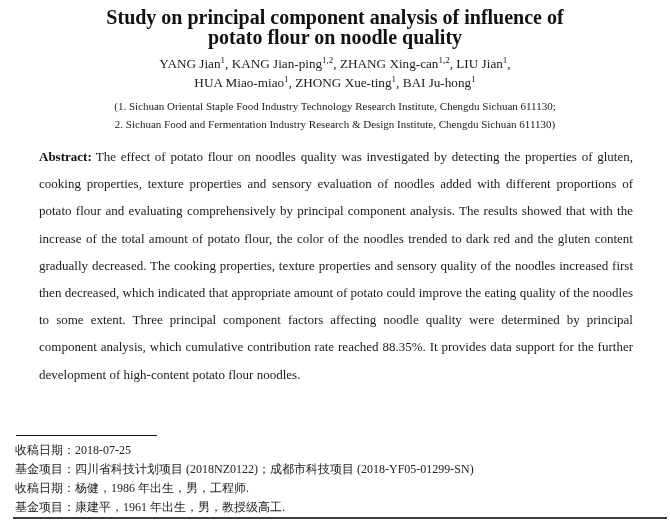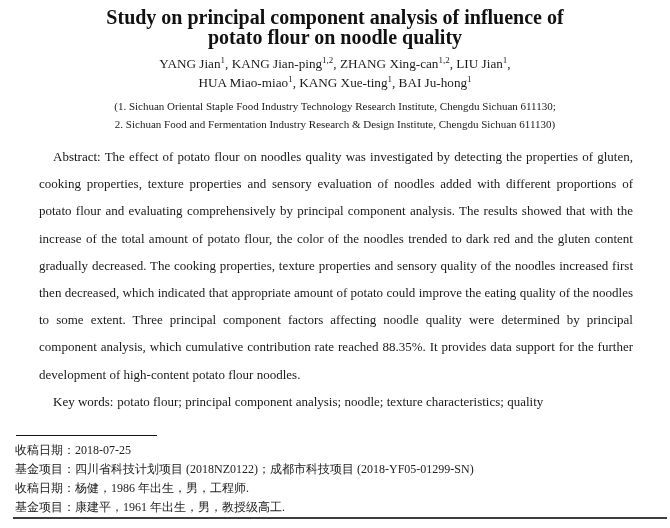--- a/index.html
+++ b/index.html
@@ -43,24 +43,23 @@
   .abstract-block {
     margin: 10px 37px 0 39px;
     text-align: justify;
     font-size: 13px;
     line-height: 27.2px;
   }
   .abstract-block p {
     margin: 0;
   }
   .para-label {
-    font-weight: normal;
+    font-weight: bold;
     margin-right: 4px;
     color: #111111;
-    margin-left: 14px;
   }
   .footer-block {
     position: absolute;
     top: 429px;
     left: 15px;
     right: 15px;
     font-size: 12px;
     line-height: 19px;
     color: #222222;
   }
@@ -85,31 +84,30 @@
 </head>
 <body>
 
 <div class="page-title">
   <div>Study on principal component analysis of influence of</div>
   <div>potato flour on noodle quality</div>
 </div>
 
 <div class="authors-block">
   <div><span><span>YANG Jian</span><sup>1</sup><span>, </span></span><span><span>KANG Jian-ping</span><sup>1,2</sup><span>, </span></span><span><span>ZHANG Xing-can</span><sup>1,2</sup><span>, </span></span><span><span>LIU Jian</span><sup>1</sup><span>,</span></span></div>
-  <div><span><span>HUA Miao-miao</span><sup>1</sup><span>, </span></span><span><span>KANG Xue-ting</span><sup>1</sup><span>, </span></span><span><span>BAI Ju-hong</span><sup>1</sup><span></span></span></div>
+  <div><span><span>HUA Miao-miao</span><sup>1</sup><span>, </span></span><span><span>ZHONG Xue-ting</span><sup>1</sup><span>, </span></span><span><span>BAI Ju-hong</span><sup>1</sup><span></span></span></div>
 </div>
 
 <div class="affiliations-block">
   <div>(1. Sichuan Oriental Staple Food Industry Technology Research Institute, Chengdu Sichuan 611130;</div>
   <div>2. Sichuan Food and Fermentation Industry Research &amp; Design Institute, Chengdu Sichuan 611130)</div>
 </div>
 
 <div class="abstract-block">
   <p><span class="para-label">Abstract:</span><span>The effect of potato flour on noodles quality was investigated by detecting the properties of gluten, cooking properties, texture properties and sensory evaluation of noodles added with different proportions of potato flour and evaluating comprehensively by principal component analysis. The results showed that with the increase of the total amount of potato flour, the color of the noodles trended to dark red and the gluten content gradually decreased. The cooking properties, texture properties and sensory quality of the noodles increased first then decreased, which indicated that appropriate amount of potato could improve the eating quality of the noodles to some extent. Three principal component factors affecting noodle quality were determined by principal component analysis, which cumulative contribution rate reached 88.35%. It provides data support for the further development of high-content potato flour noodles.</span></p>
-  <p><span class="para-label">Key words:</span><span>potato flour; principal component analysis; noodle; texture characteristics; quality</span></p>
 </div>
 
 <div class="footer-block">
   <div class="footnote-rule"></div>
   <div class="footnote-line"><span>收稿日期：</span><span>2018-07-25</span></div>
   <div class="footnote-line"><span>基金项目：</span><span>四川省科技计划项目 (2018NZ0122)；成都市科技项目 (2018-YF05-01299-SN)</span></div>
   <div class="footnote-line"><span>收稿日期：</span><span>杨健，1986 年出生，男，工程师.</span></div>
   <div class="footnote-line"><span>基金项目：</span><span>康建平，1961 年出生，男，教授级高工.</span></div>
 </div>
 

